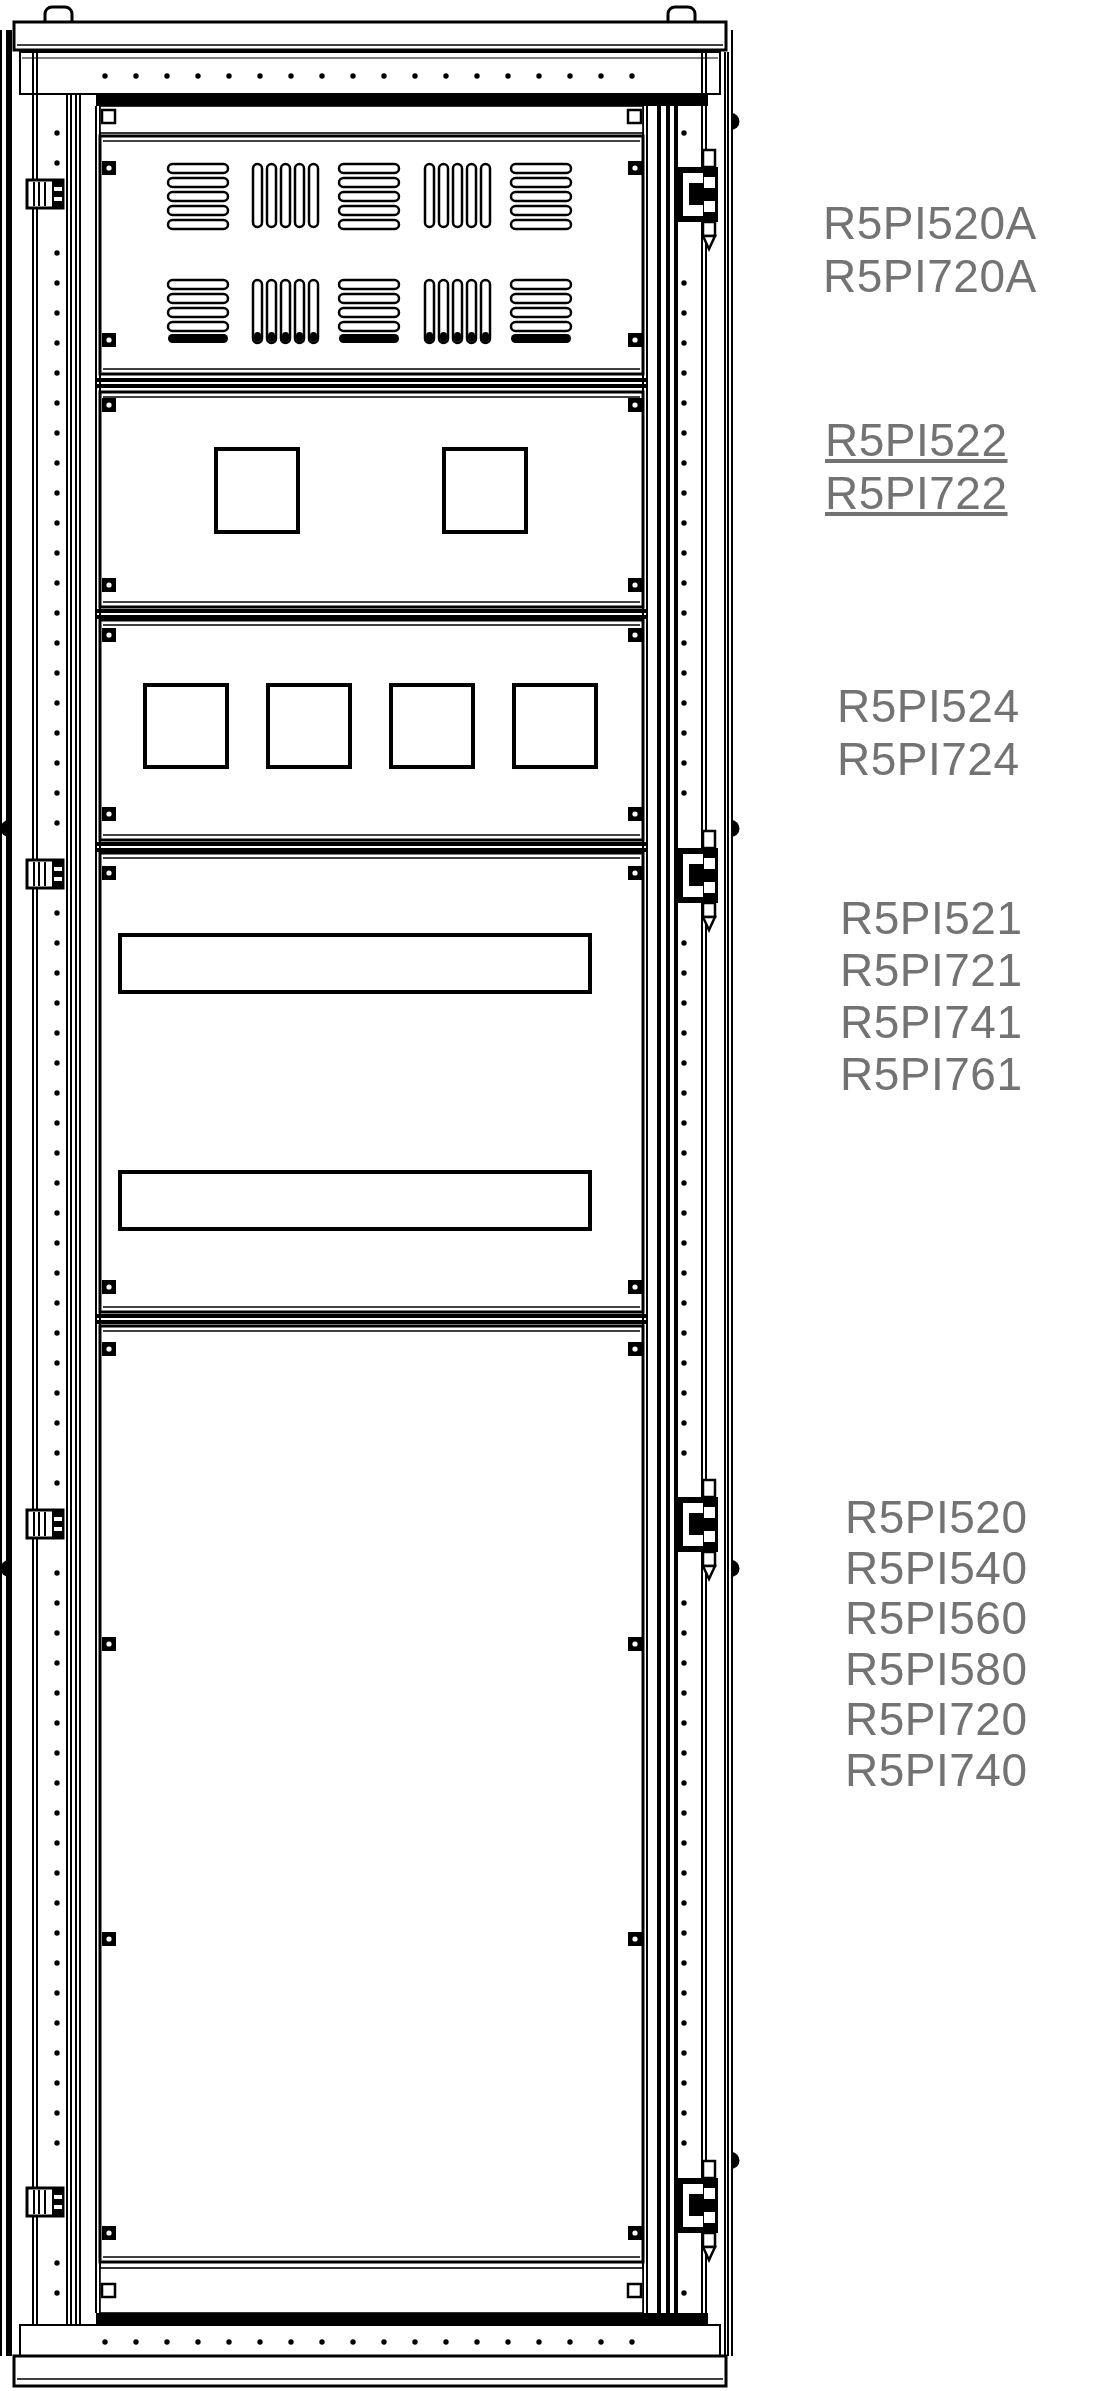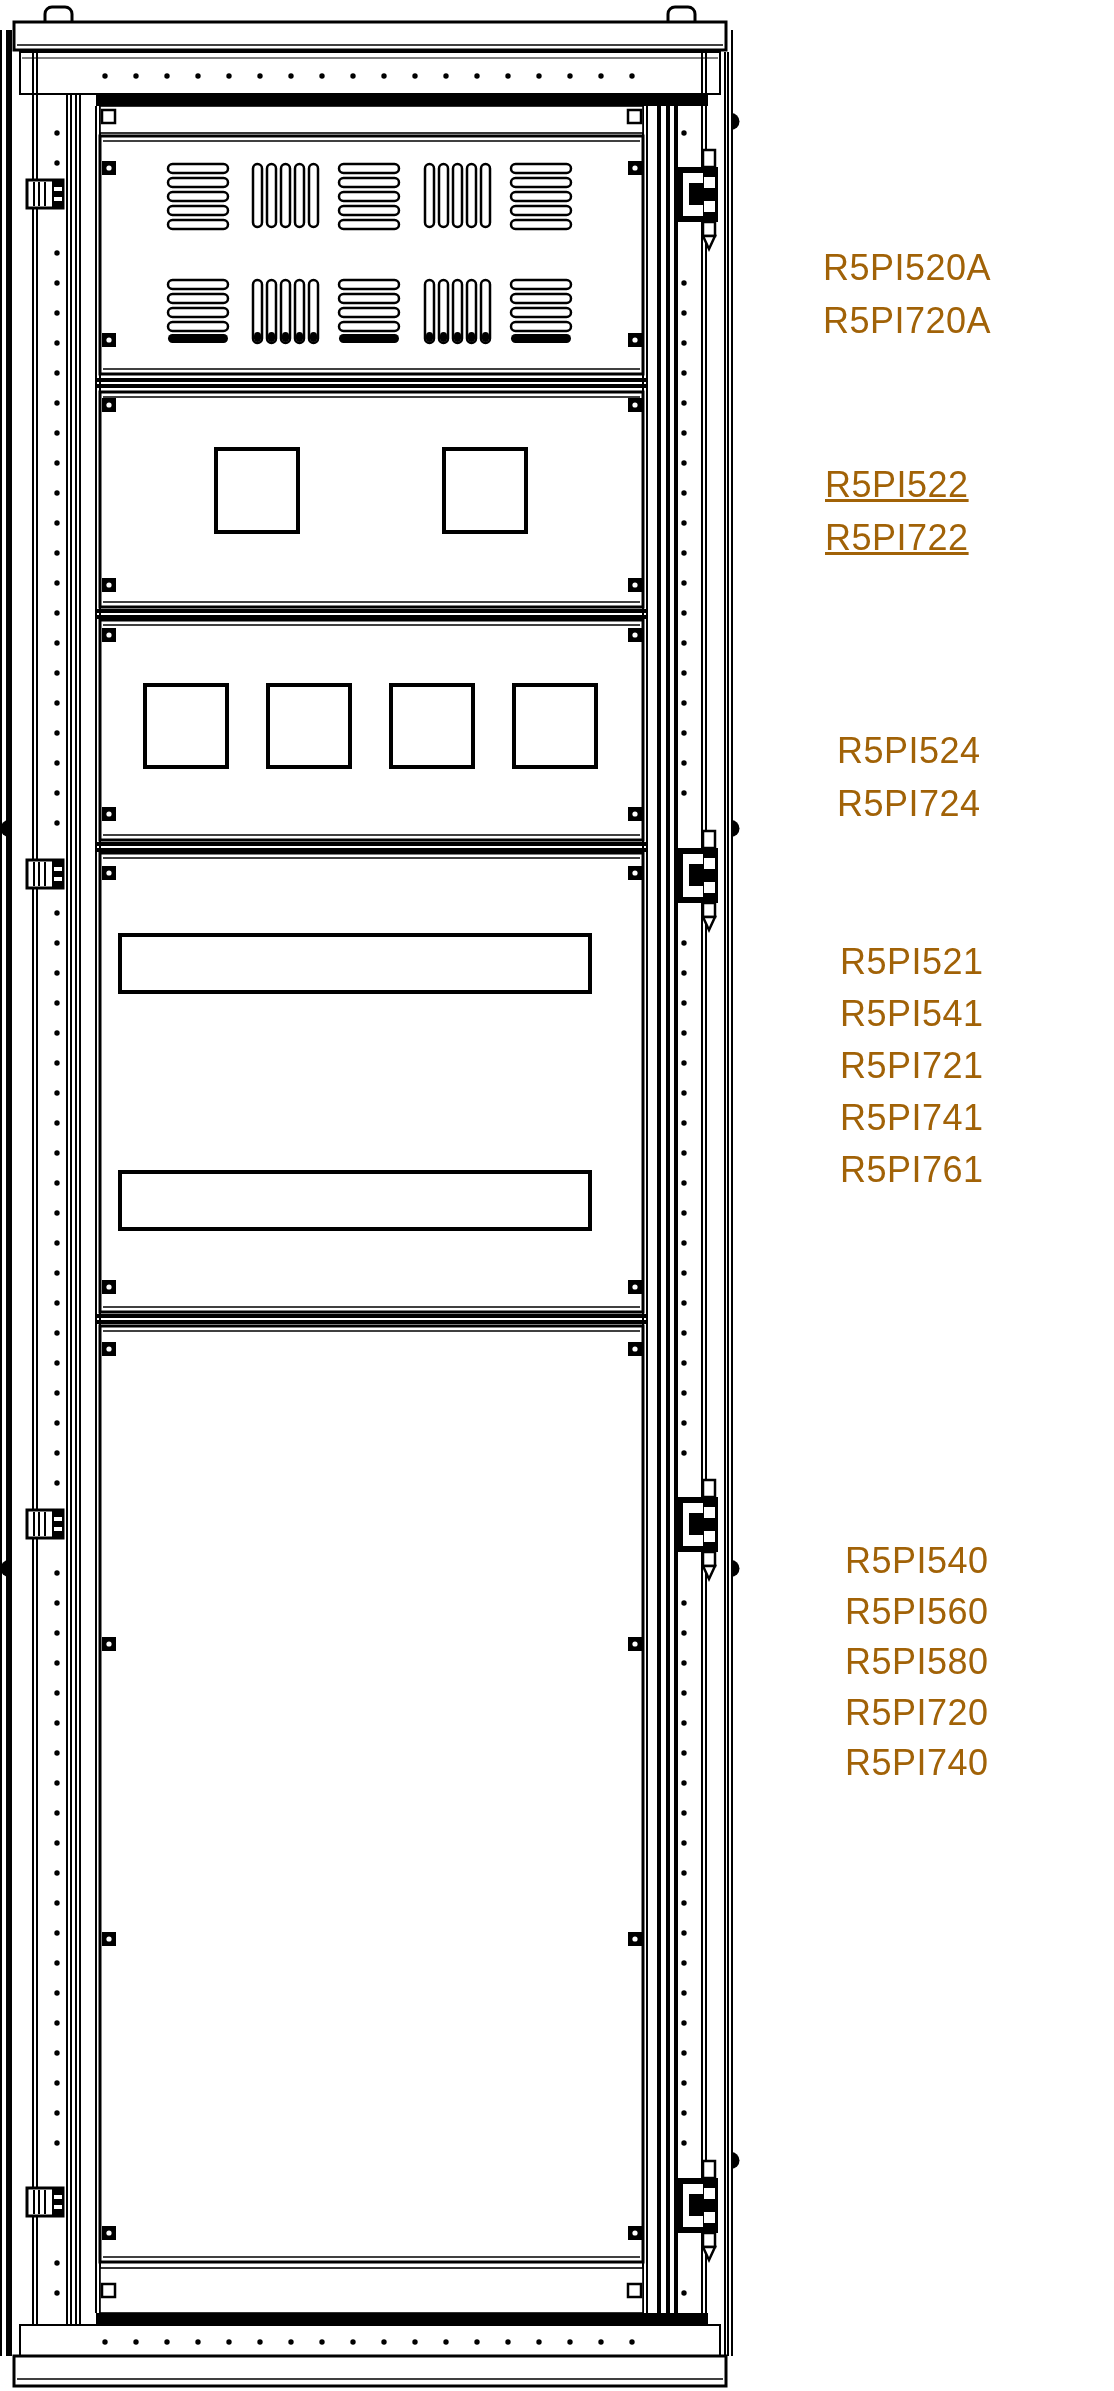--- a/index.html
+++ b/index.html
@@ -1,21 +1,21 @@
 <!DOCTYPE html>
 <html><head>
 <meta charset="utf-8">
 <style>
   html,body{margin:0;padding:0;background:#ffffff;}
   body{width:1114px;height:2391px;position:relative;overflow:hidden;
        font-family:"Liberation Sans", sans-serif;}
   .stage{position:absolute;left:0;top:0;width:1114px;height:2391px;}
   svg{position:absolute;left:0;top:0;}
-  .label-group{position:absolute;color:#a16207;font-size:36px;letter-spacing:0.5px;
-               white-space:nowrap;font-weight:400;margin-top:44px;}
+  .label-group{position:absolute;color:#737373;font-size:46px;letter-spacing:0.5px;
+               white-space:nowrap;font-weight:400;}
   .lg1{left:823px;top:197px;line-height:53px;}
   .lg2{left:825px;top:414px;line-height:53px;text-decoration:underline;}
   .lg3{left:837px;top:680px;line-height:53px;}
   .lg4{left:840px;top:892px;line-height:52px;}
   .lg5{left:845px;top:1492px;line-height:50.5px;}
 </style>
 </head>
 <body>
 
 <div class="stage">
@@ -492,26 +492,26 @@
       <div class="label-group lg2">
         <div>R5PI522</div>
         <div>R5PI722</div>
       </div>
       <div class="label-group lg3">
         <div>R5PI524</div>
         <div>R5PI724</div>
       </div>
       <div class="label-group lg4">
         <div>R5PI521</div>
-        <div>R5PI541</div>
         <div>R5PI721</div>
         <div>R5PI741</div>
         <div>R5PI761</div>
       </div>
       <div class="label-group lg5">
+        <div>R5PI520</div>
         <div>R5PI540</div>
         <div>R5PI560</div>
         <div>R5PI580</div>
         <div>R5PI720</div>
         <div>R5PI740</div>
       </div>
     </div>
 </div>
 
 </body></html>

